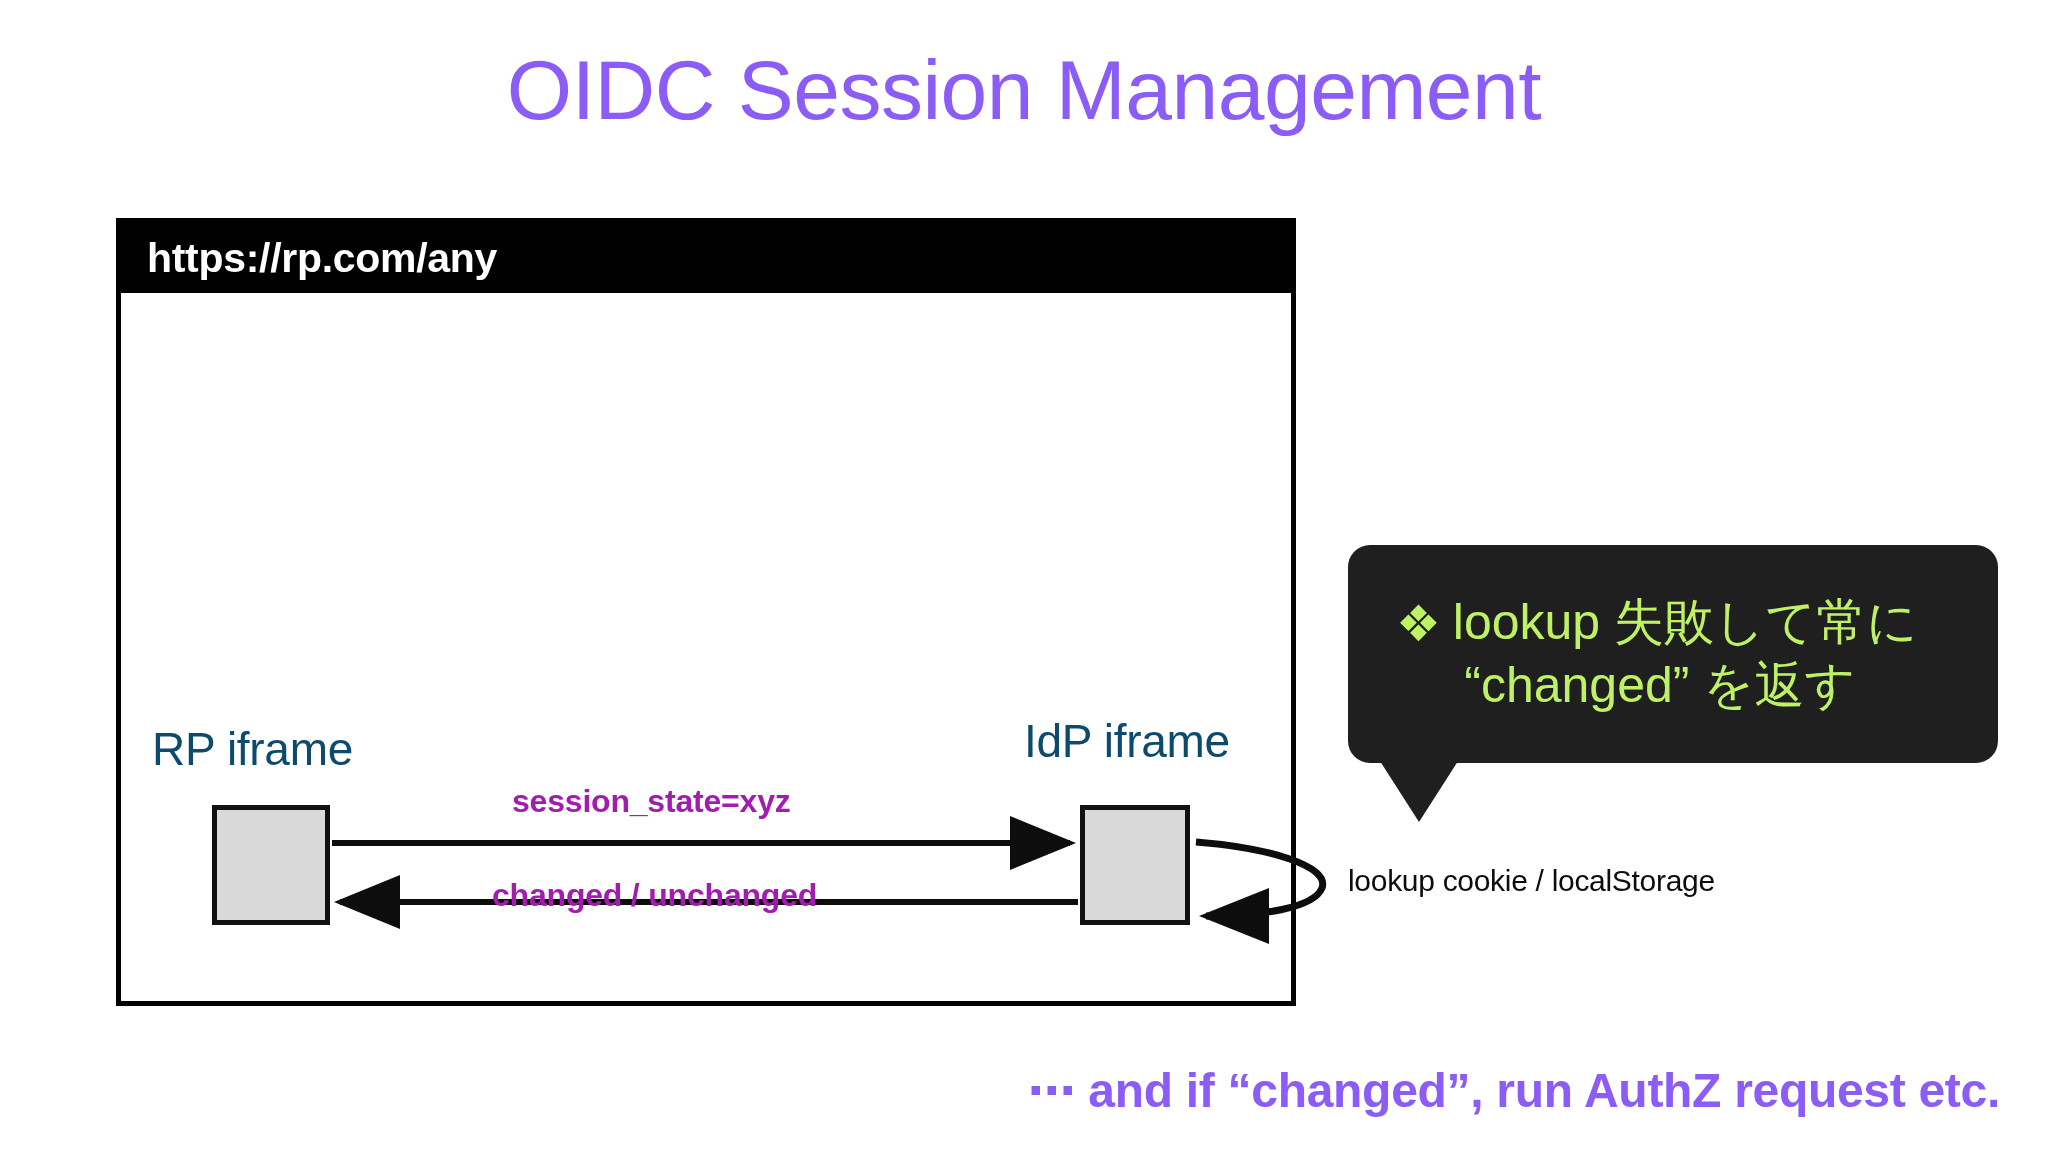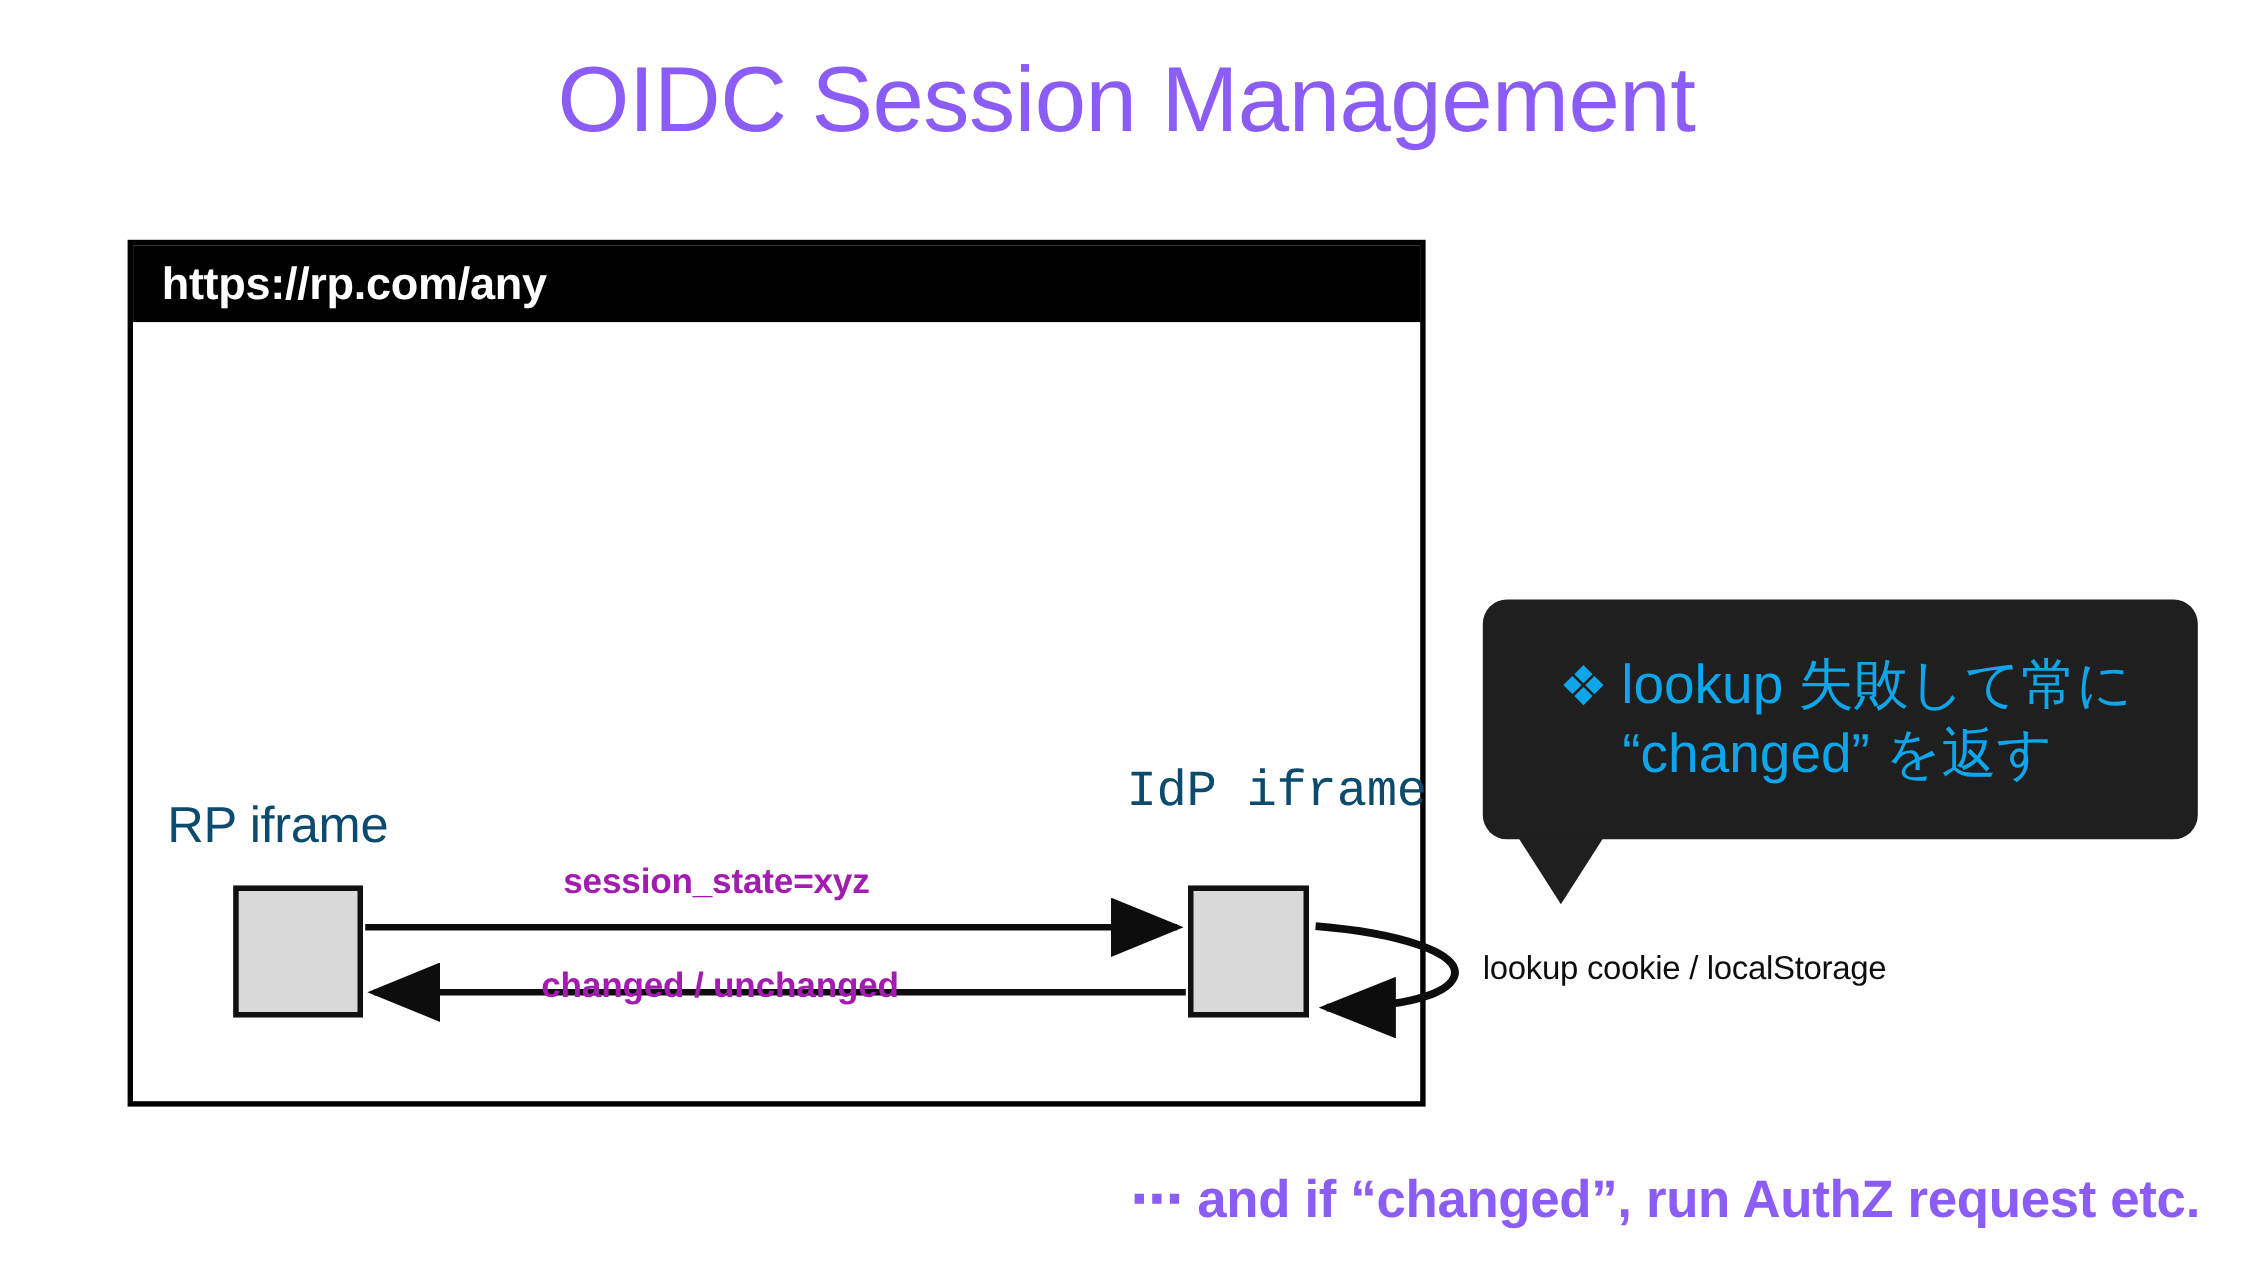--- a/index.html
+++ b/index.html
@@ -76,21 +76,21 @@
   .actor-label {
     position: absolute;
     font-size: 46px;
     font-weight: 400;
     color: #0c4a6e;
     white-space: nowrap;
     letter-spacing: -0.3px;
   }
 
   #label-rp-iframe { left: 152px; top: 722px; }
-  #label-idp-iframe { left: 1024px; top: 694px; font-family: Liberation Mono, monospace; }
+  #label-idp-iframe { left: 1024px; top: 714px; }
 
   
   .iframe-box {
     position: absolute;
     background: #d9d9d9;
     border: 5px solid #111111;
   }
 
   #box-rp-iframe  { left: 212px;  top: 805px; width: 118px; height: 120px; }
   #box-idp-iframe { left: 1080px; top: 805px; width: 110px; height: 120px; }
@@ -229,20 +229,20 @@
   <path d="M1196,842 C1270,848 1330,866 1322,888 C1314,908 1262,916 1206,916" fill="none" stroke="#0d0d0d" stroke-width="7" marker-end="url(#arrowhead-loop)"></path>
 </svg>
 
 <div class="msg-label" id="label-request-msg">session_state=xyz</div>
 
 <div class="msg-label" id="label-response-msg">changed / unchanged</div>
 
 <div id="label-lookup-note">lookup cookie / localStorage</div>
 
 <div id="callout-bubble" style="background: rgb(31, 31, 31);">
-  <div id="callout-text-wrap" style="color: #0ea5e9; margin-left: 21px;">
+  <div id="callout-text-wrap" style="color: #bef264;">
     <span id="callout-line-1"><span id="callout-bullet-icon">❖</span><span>lookup 失敗して常に</span></span>
     <span id="callout-line-2">“changed” を返す</span>
   </div>
 </div>
 <div id="callout-tail" style="border-top-color: rgb(31, 31, 31);"></div>
 
 <div id="footer-note">⋯ and if “changed”, run AuthZ request etc.</div>
 
 </body></html>

